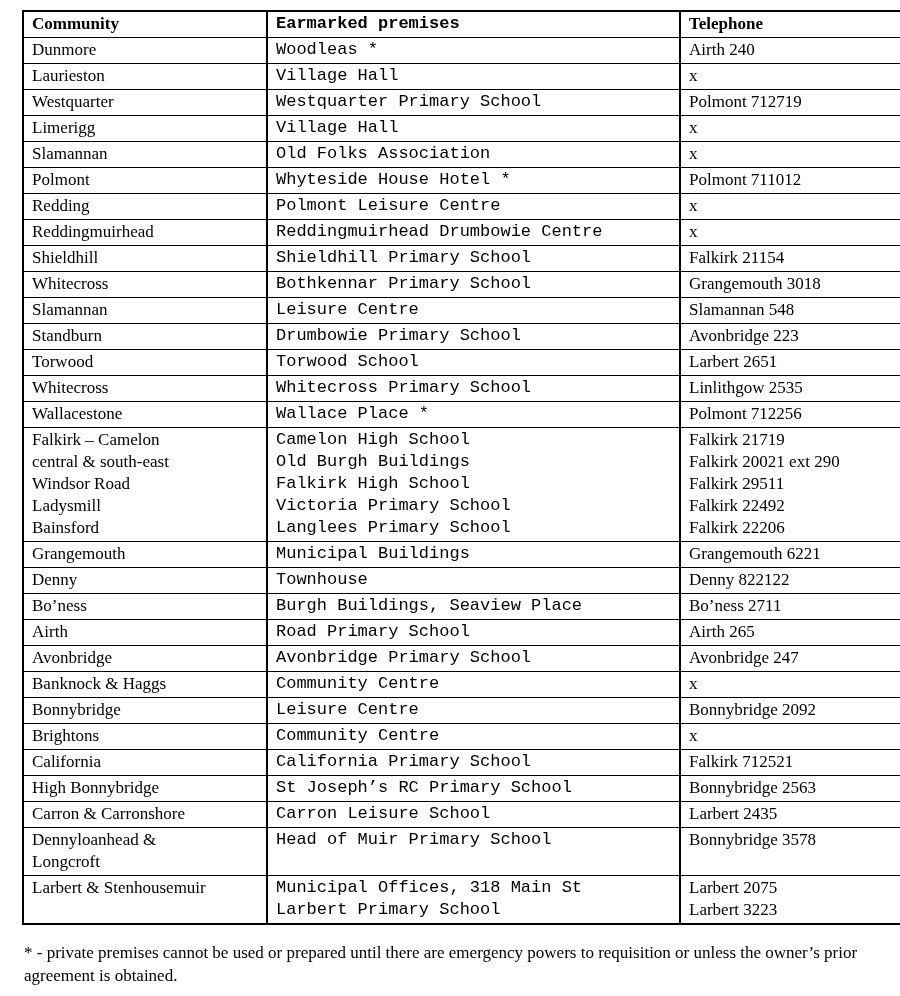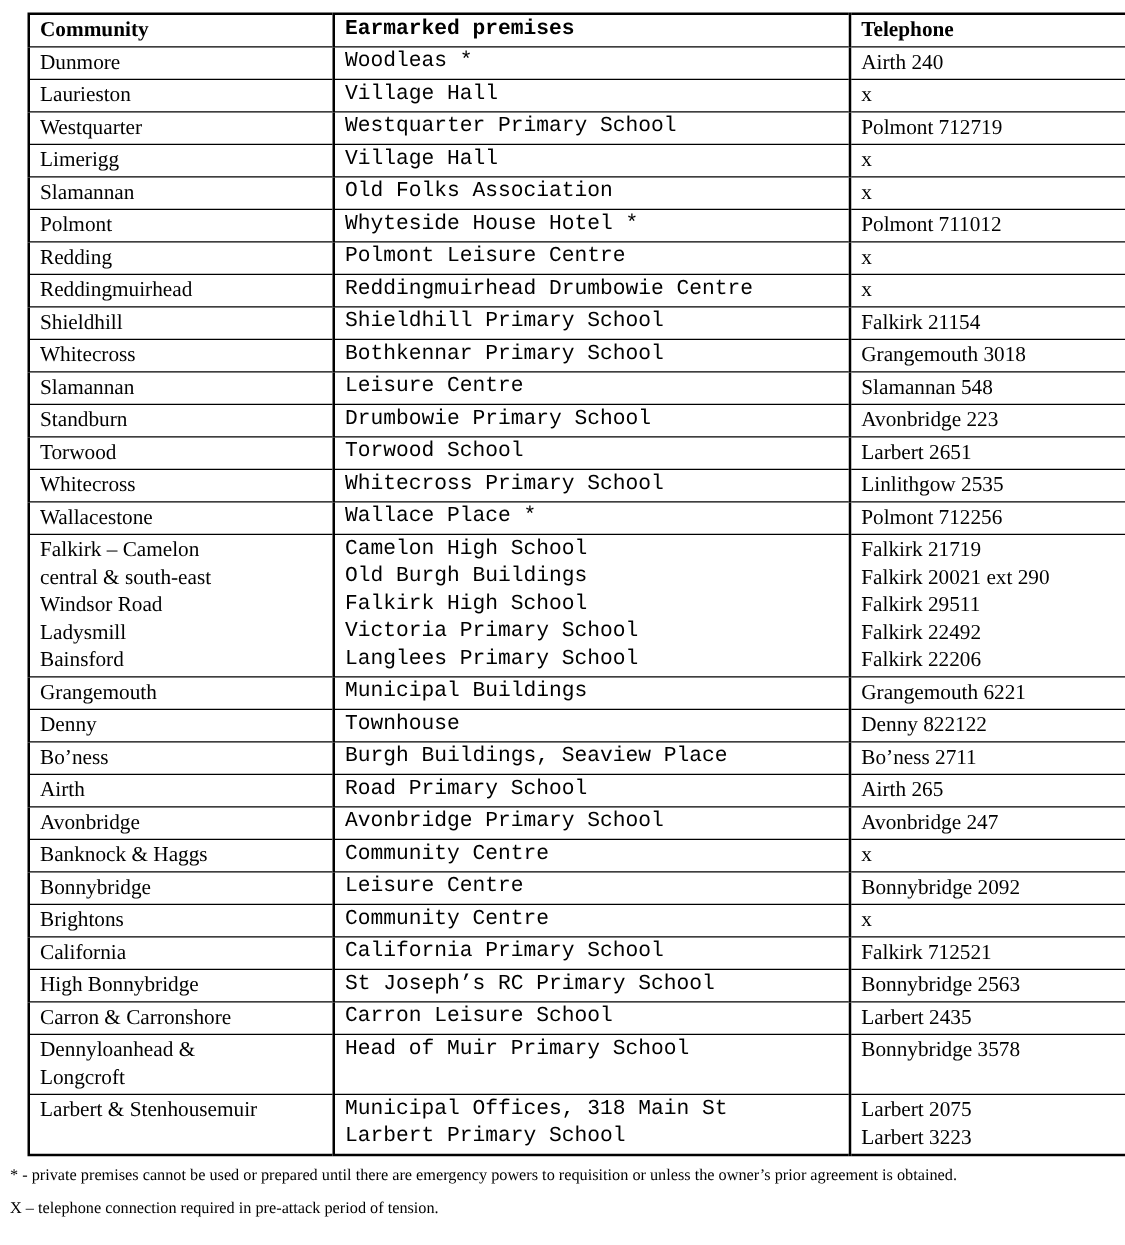--- a/index.html
+++ b/index.html
@@ -45,22 +45,22 @@
   }
   .col-community  { width: 226px; }
   .col-premises   { width: 395px; font-family: Liberation Mono, monospace; }
   .col-telephone  { width: 204px; }
   .footnotes {
     margin-top: 3px;
     margin-left: 0;
     width: 888px;
   }
   .footnotes p {
-    margin: 0;
-    font-size: 13px;
+    margin: 16px;
+    font-size: 17px;
     line-height: 23px;
   }
   .footnotes p + p {
     margin-top: 3px;
   }
 </style>
 </head>
 <body>
 
 <div class="page">

